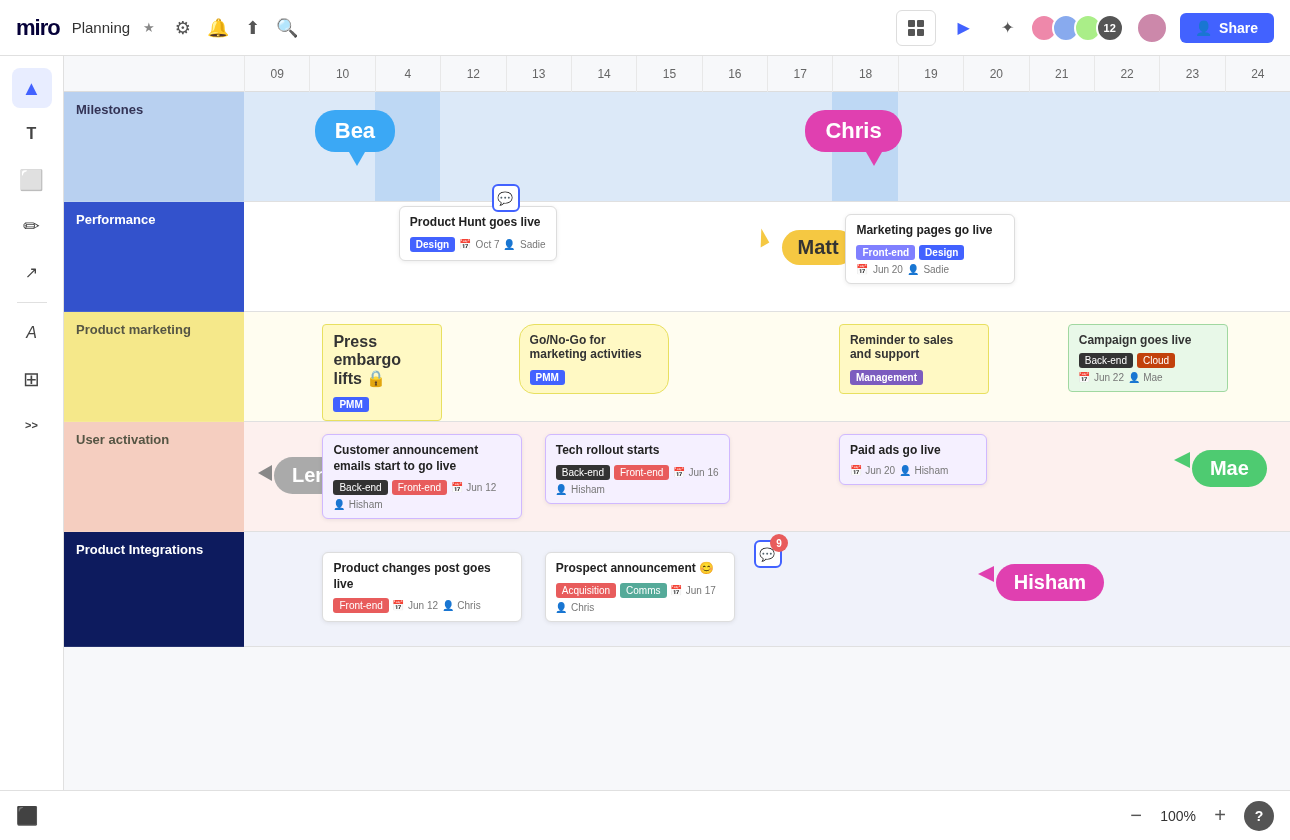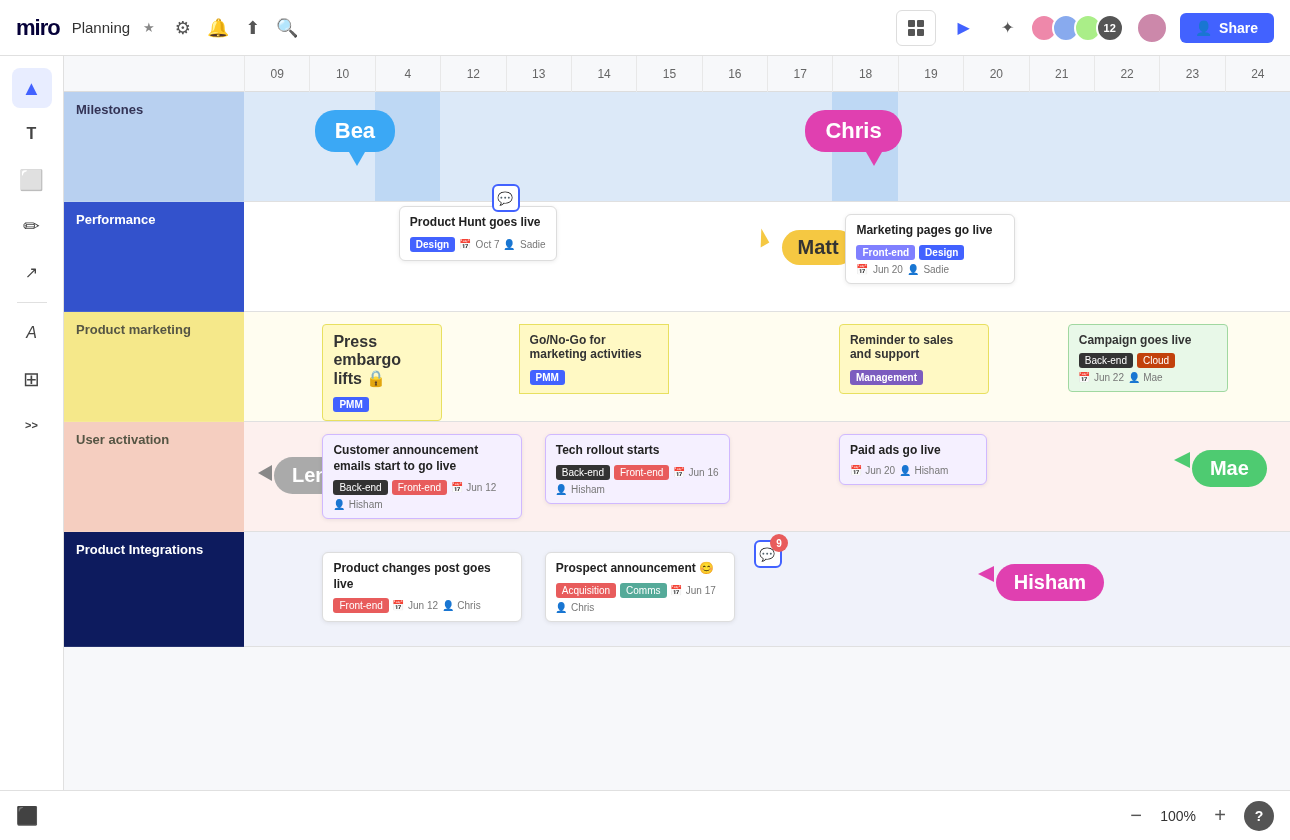--- a/index.html
+++ b/index.html
@@ -268,21 +268,21 @@
         </div>
       </div>
 
       <div class="grid-row product-marketing" style="height:110px;position:relative;background:#fffdf0;">
 
         <div style="position:absolute;left:calc(1.2/16*100%);top:12px;width:120px;background:#fff9c4;border:1px solid #e8e060;border-radius:4px;padding:8px 10px;">
           <div style="font-size:16px;font-weight:600;color:#333;margin-bottom:6px;">Press embargo lifts 🔒</div>
           <span class="tag pmm" style="font-size:10px;padding:2px 6px;border-radius:3px;background:#4262ff;color:#fff;">PMM</span>
         </div>
 
-        <div style="position:absolute;left:calc(4.2/16*100%);top:12px;width:150px;background:#fff9c4;border:1px solid #e8e060;border-radius:0;padding:8px 10px;">
+        <div style="position:absolute;left:calc(4.2/16*100%);top:12px;width:150px;background:#fff9c4;border:1px solid #e8e060;border-radius:15px;padding:8px 10px;">
           <div style="font-size:12px;font-weight:600;color:#333;margin-bottom:6px;">Go/No-Go for marketing activities</div>
           <span class="tag pmm" style="font-size:10px;padding:2px 6px;border-radius:3px;background:#4262ff;color:#fff;">PMM</span>
         </div>
 
         <div style="position:absolute;left:calc(9.1/16*100%);top:12px;width:150px;background:#fff9c4;border:1px solid #e8e060;border-radius:4px;padding:8px 10px;">
           <div style="font-size:12px;font-weight:600;color:#333;margin-bottom:6px;">Reminder to sales and support</div>
           <span class="tag management" style="font-size:10px;padding:2px 6px;border-radius:3px;background:#7c5cbf;color:#fff;">Management</span>
         </div>
 
         <div style="position:absolute;left:calc(12.6/16*100%);top:12px;width:160px;background:#e8f8e8;border:1px solid #a0d8a0;border-radius:4px;padding:8px 10px;">

